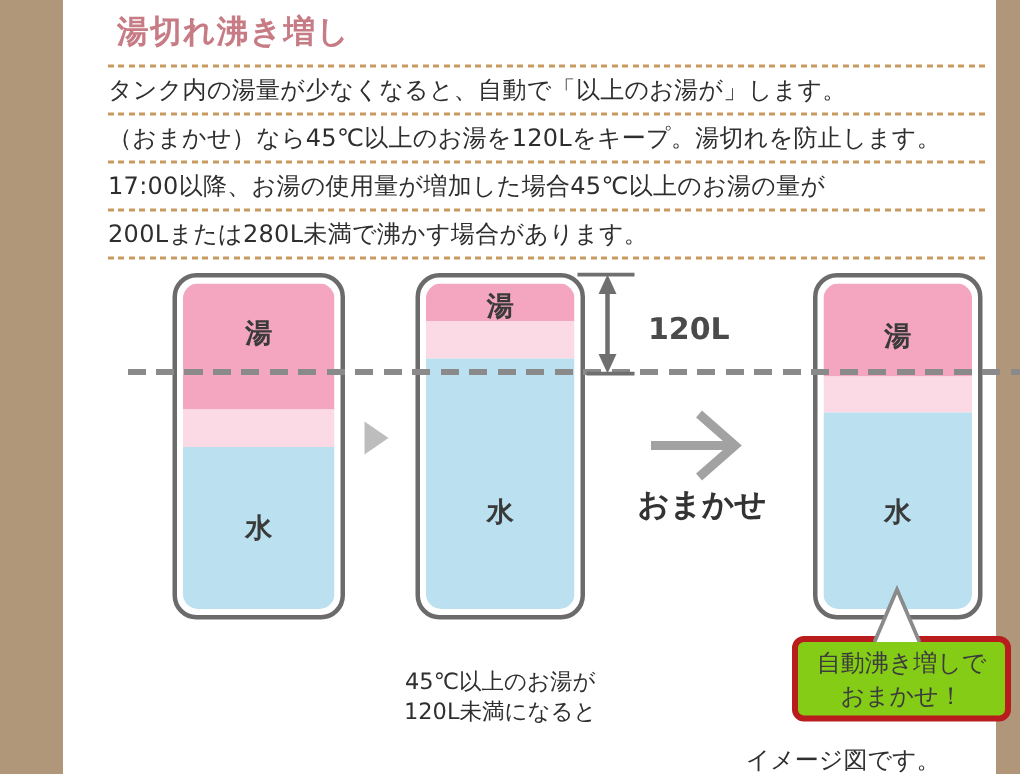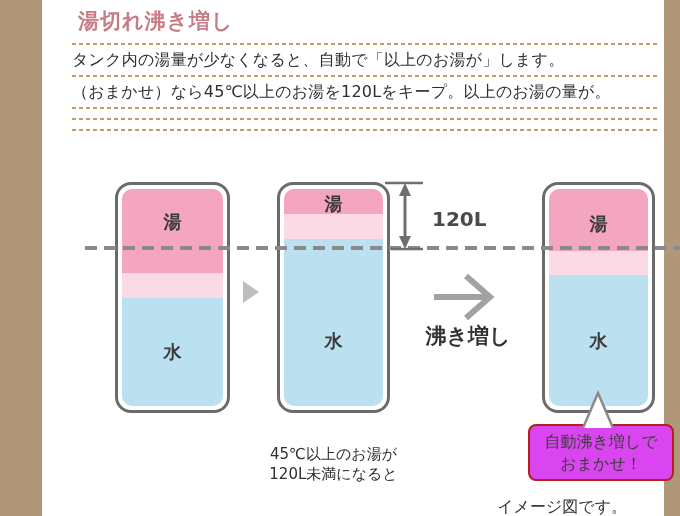--- a/index.html
+++ b/index.html
@@ -39,40 +39,42 @@
     border-top:11px solid transparent; border-bottom:11px solid transparent; border-left:16px solid #bdbdbd; }
 
   .measure-svg { position:absolute; left:341px; top:177px; z-index:7; }
   .measure-label { position:absolute; left:370px; top:207px; font-size:20px; font-weight:600; color:#4a4a4a; z-index:7; white-space:nowrap;margin-left:20px; }
 
   .bigarrow-svg { position:absolute; left:388px; top:270px; z-index:2; }
   .bigarrow-label { position:absolute; left:378px; top:322px; width:96px; text-align:center; font-size:21px; font-weight:bold; color:#333; z-index:2; white-space:nowrap; }
 
   .caption2 { position:absolute; left:219px; top:424px; width:145px; text-align:center; font-size:15px; line-height:20px; color:#2f2f2f; z-index:2; white-space:nowrap;margin-top:20px; }
 
-  .callout { position:absolute; left:486px; top:424px; width:146px; height:57px; background:#d946ef; border:2px solid #b91c1c; border-radius:8px; z-index:8;
+  .callout { position:absolute; left:486px; top:424px; width:146px; height:57px; background:#84cc16; border:4px solid #b91c1c; border-radius:8px; z-index:8;
     display:flex; flex-direction:column; justify-content:center; text-align:center; font-size:16px; line-height:22px; font-weight:500; color:#3c3c3c; white-space:nowrap; }
   .tail-svg { position:absolute; left:537px; top:390px; z-index:9; }
 
   .footnote { position:absolute; right:37px; top:497px; font-size:16px; color:#2f2f2f; z-index:2; white-space:nowrap; }
 </style>
 </head>
 <body>
 
 <div class="stage">
   <div class="frame">
 
     <div class="textblock">
       <h1 class="title">湯切れ沸き増し</h1>
       <div class="sep"></div>
       <div class="bline">タンク内の湯量が少なくなると、自動で「以上のお湯が」します。</div>
       <div class="sep"></div>
-      <div class="bline">（おまかせ）なら45℃以上のお湯を120Lをキープ。以上のお湯の量が。</div>
+      <div class="bline">（おまかせ）なら45℃以上のお湯を120Lをキープ。湯切れを防止します。</div>
       <div class="sep"></div>
+      <div class="bline">17:00以降、お湯の使用量が増加した場合45℃以上のお湯の量が</div>
       <div class="sep"></div>
+      <div class="bline">200Lまたは280L未満で沸かす場合があります。</div>
       <div class="sep"></div>
     </div>
 
     <div class="tank t1">
       <div class="fill">
         <div class="hot"></div>
         <div class="warm"></div>
         <div class="cold"></div>
       </div>
       <div class="tlabel yu">湯</div>
@@ -99,21 +101,21 @@
       <polygon points="22,72 16,59 28,59" fill="#6f6f6f"></polygon>
     </svg>
     <div class="measure-label">120L</div>
 
     <div class="levelline"></div>
 
     <svg class="bigarrow-svg" width="75" height="54" viewBox="0 0 75 54">
       <line x1="4" y1="27" x2="58" y2="27" stroke="#a2a2a2" stroke-width="6"></line>
       <polyline points="36,6 60,27 36,48" fill="none" stroke="#a2a2a2" stroke-width="6"></polyline>
     </svg>
-    <div class="bigarrow-label">沸き増し</div>
+    <div class="bigarrow-label">おまかせ</div>
 
     <div class="tank t3">
       <div class="fill">
         <div class="hot"></div>
         <div class="warm"></div>
         <div class="cold"></div>
       </div>
       <div class="tlabel yu">湯</div>
       <div class="tlabel mizu">水</div>
     </div>

